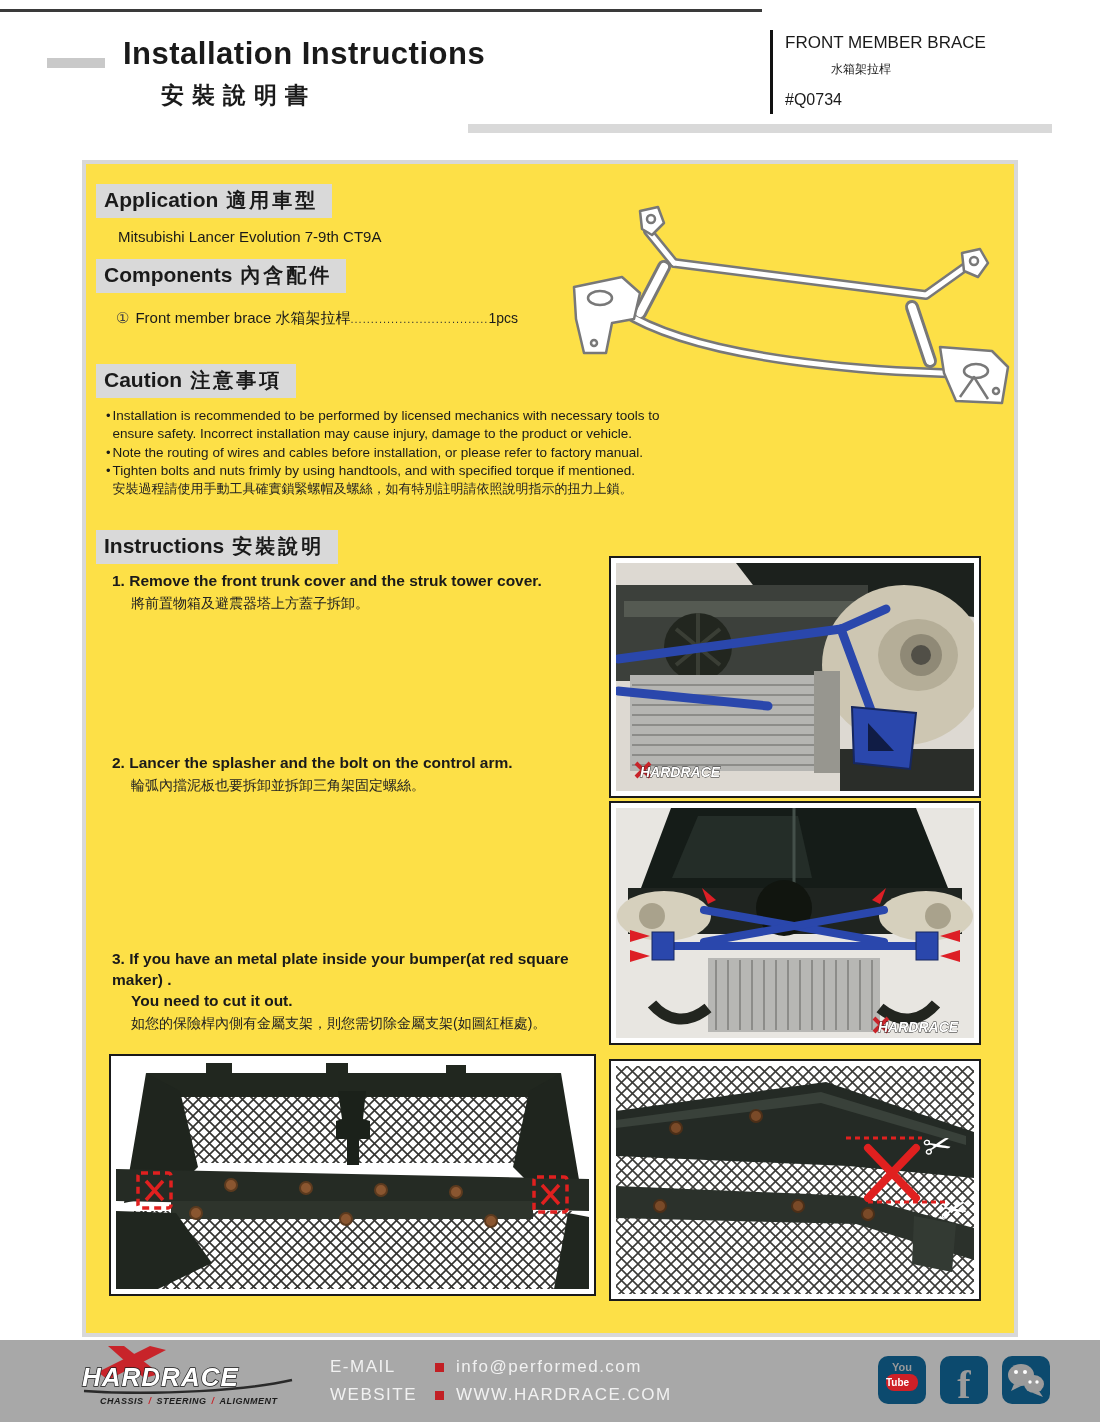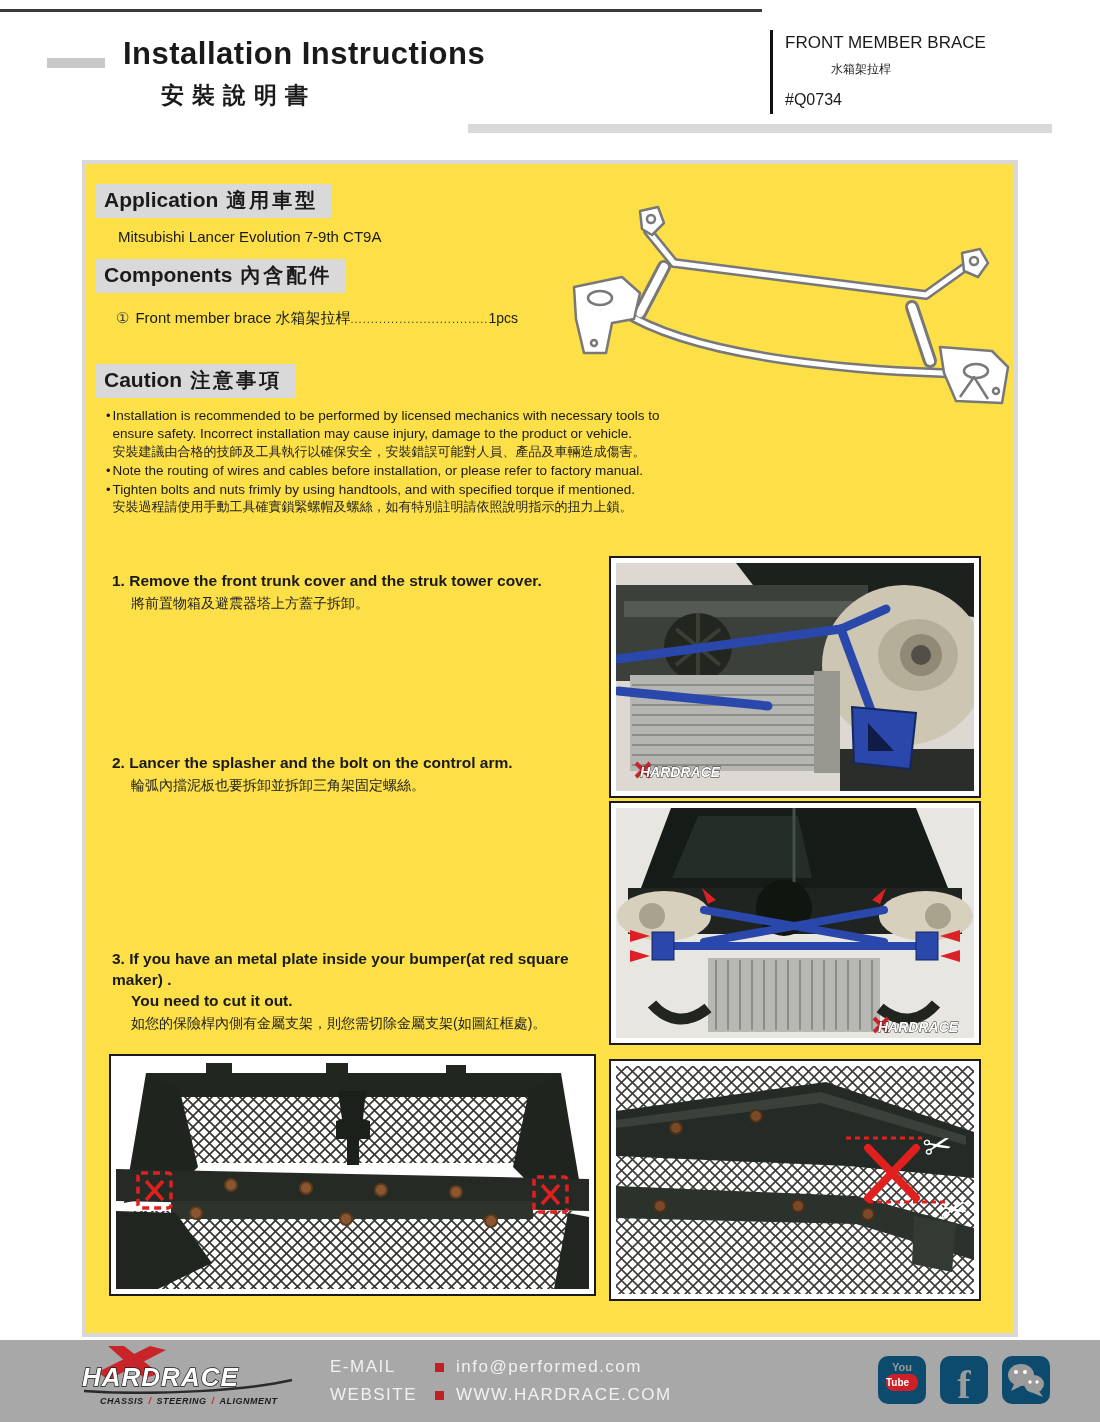--- a/index.html
+++ b/index.html
@@ -126,38 +126,40 @@
 
     <div class="sec-head" style="top:200px">
       <span class="sh-en">Caution</span><span class="sh-zh">注意事項</span>
     </div>
 
     <div class="caution-list">
       <div class="bullet">
         <span class="b-dot">•</span>
         <div>
             <div class="b-en">Installation is recommended to be performed by licensed mechanics with necessary tools to ensure safety. Incorrect installation may cause injury, damage to the product or vehicle.</div>
-             <div class="b-zh">安裝建議由合格的技師及工具執行以確保安全，安裝錯誤可能對人員、產品及車輛造成傷害。</div>
           </div>
       </div>
       <div class="bullet">
         <span class="b-dot">•</span>
         <div>
             <div class="b-en">Note the routing of wires and cables before installation, or please refer to factory manual.</div>
           </div>
       </div>
       <div class="bullet">
         <span class="b-dot">•</span>
         <div>
             <div class="b-en">Tighten bolts and nuts frimly by using handtools, and with specified torque if mentioned.</div>
              <div class="b-zh">安裝過程請使用手動工具確實鎖緊螺帽及螺絲，如有特別註明請依照說明指示的扭力上鎖。</div>
           </div>
       </div>
     </div>
 
+    <div class="sec-head" style="top:366px">
+      <span class="sh-en">Instructions</span><span class="sh-zh">安裝說明</span>
+    </div>
 
     <div class="step" style="top:407px">
       <div class="s-en"><span>1.</span> <span>Remove the front trunk cover and the struk tower cover.</span></div>
       <div class="s-zh">將前置物箱及避震器塔上方蓋子拆卸。</div>
     </div>
 
     <div class="step" style="top:589px">
       <div class="s-en"><span>2.</span> <span>Lancer the splasher and the bolt on the  control arm.</span></div>
       <div class="s-zh">輪弧內擋泥板也要拆卸並拆卸三角架固定螺絲。</div>
     </div>

